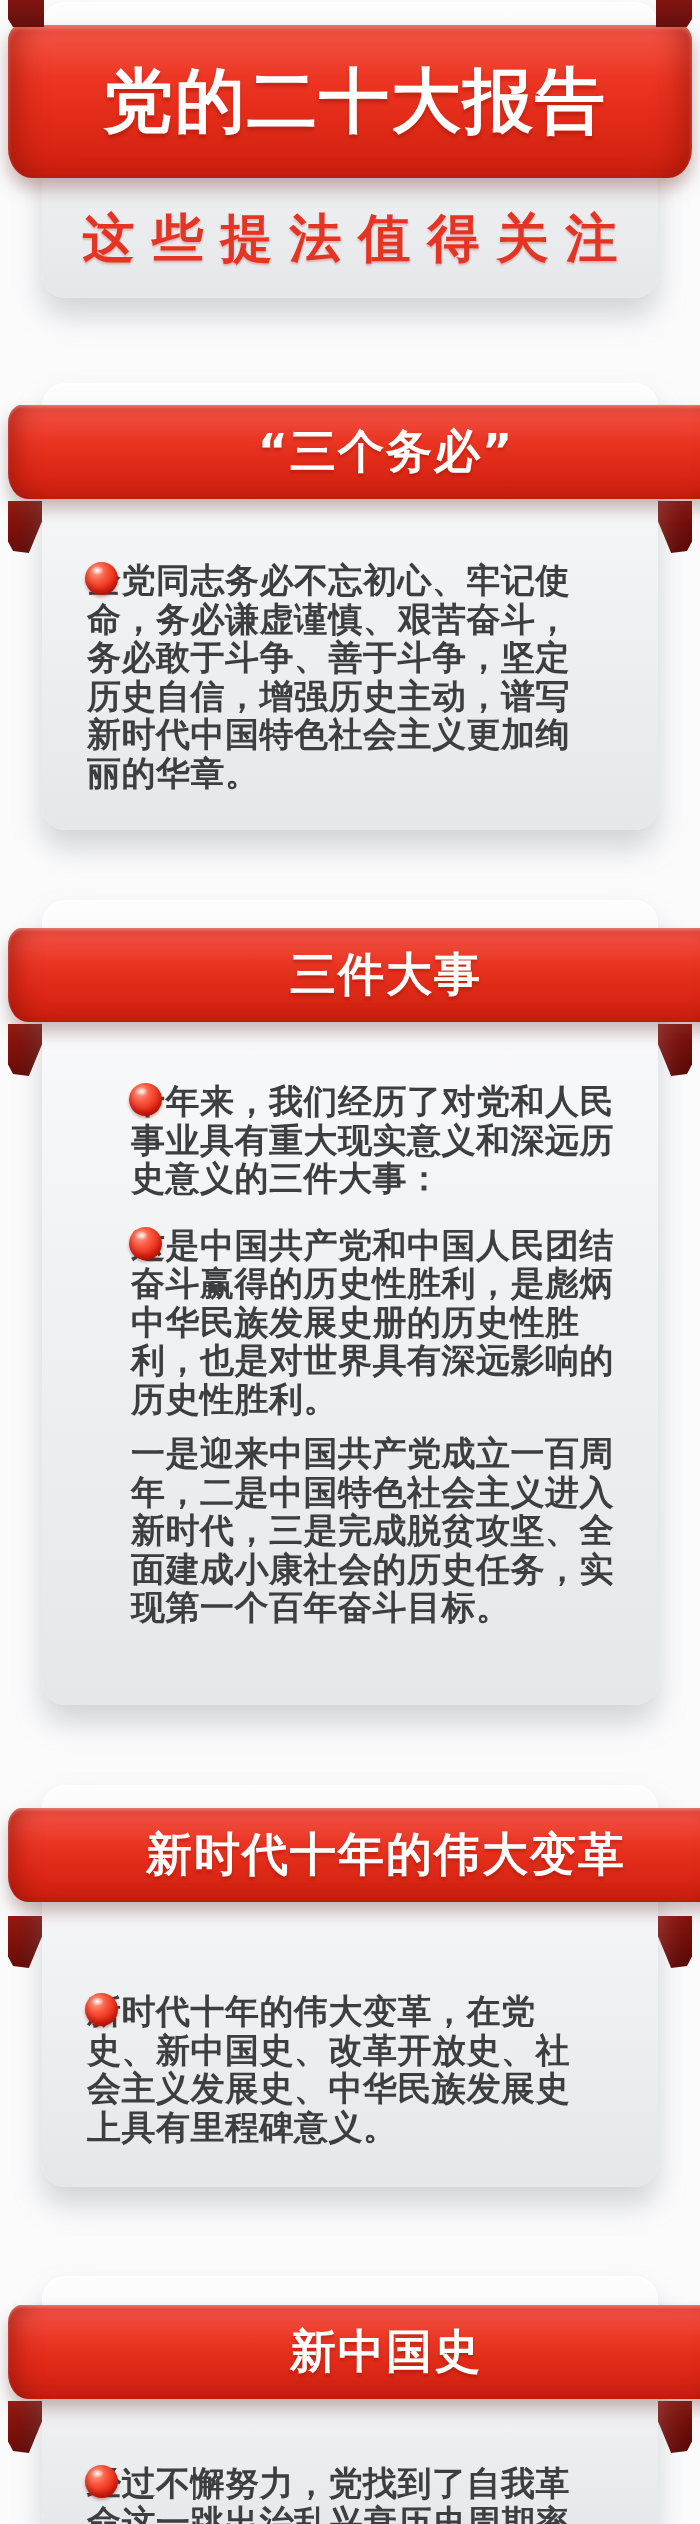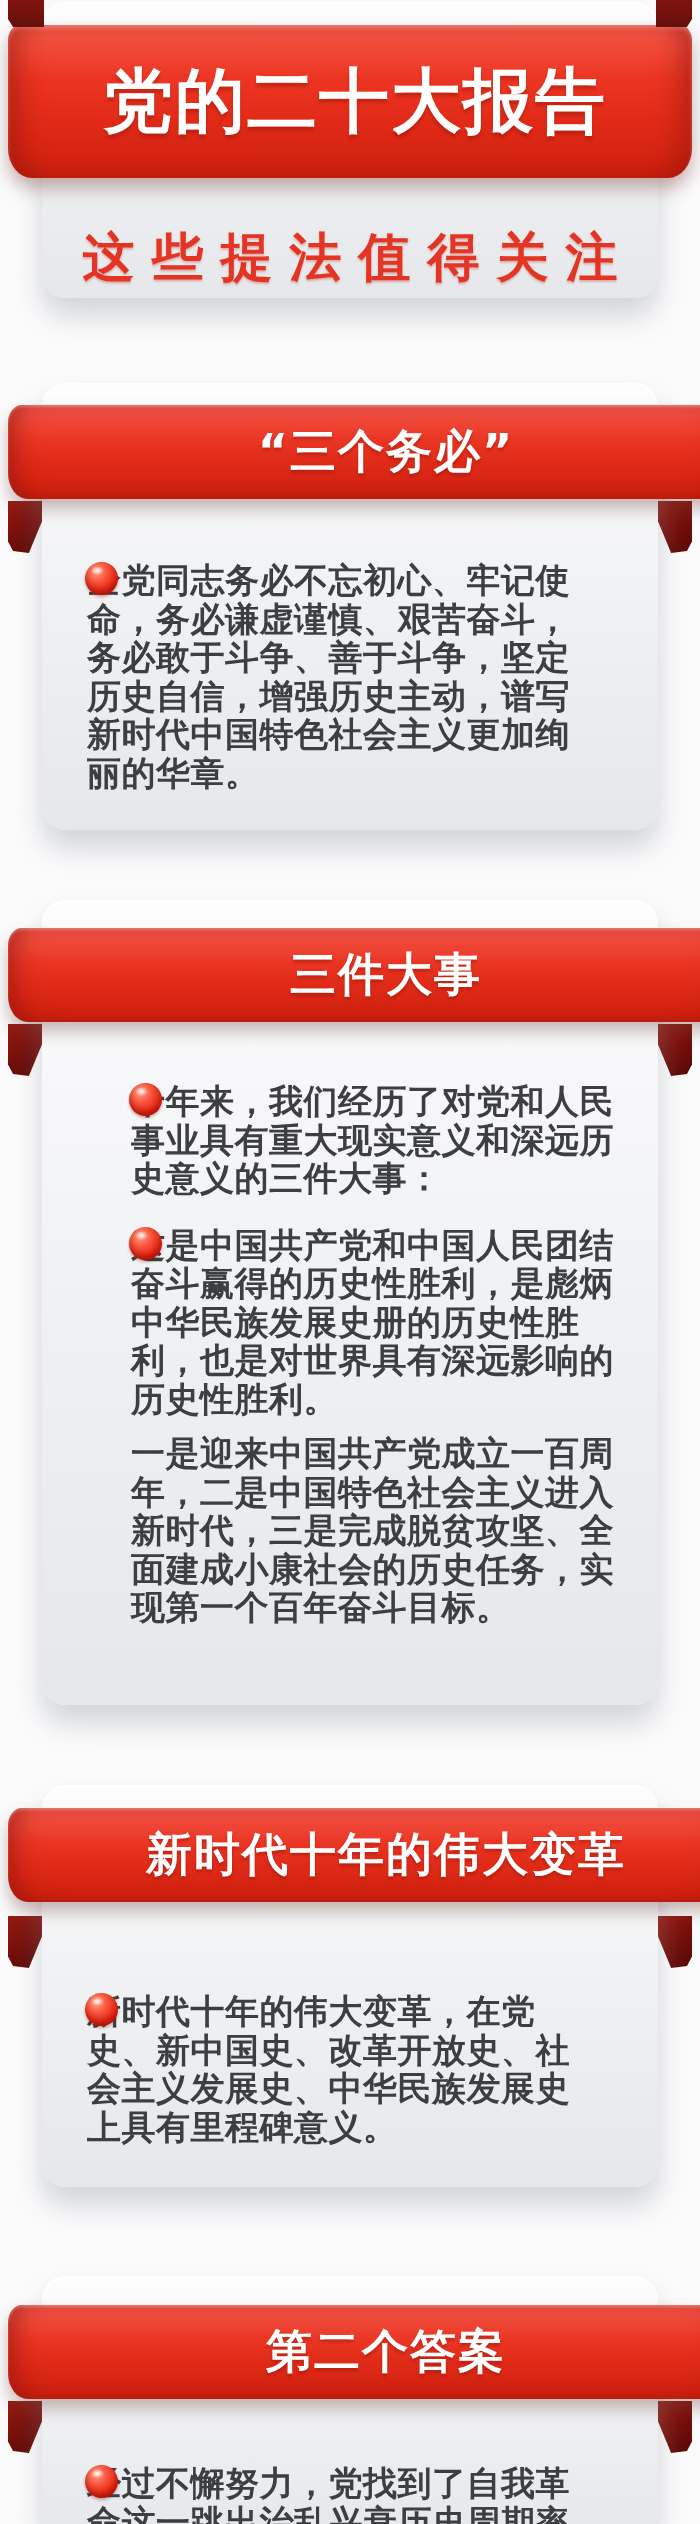--- a/index.html
+++ b/index.html
@@ -96,21 +96,20 @@
     position:absolute;top:0;width:36px;height:27px;z-index:4;
     background:linear-gradient(180deg,#821410,#63100c);
   }
   .hero-fold.l{left:8px;clip-path:polygon(0 0,100% 0,100% 100%,14% 100%,0 70%);}
   .hero-fold.r{right:8px;clip-path:polygon(0 0,100% 0,100% 70%,86% 100%,0 100%);}
   .hero-subtitle{
     position:absolute;top:204px;left:0;width:700px;z-index:4;text-align:center;
     font-size:52px;font-weight:800;color:var(--subtitle-red);
     letter-spacing:17px;text-indent:17px;white-space:nowrap;
     text-shadow:0 2px 2px rgba(190,50,35,.3);
-    margin-top:19px;
   }
 </style>
 </head>
 <body>
 
 <div class="hero">
   <div class="card hero-card"></div>
   <div class="hero-banner">
     <span class="hero-title">党的二十大报告</span>
   </div>
@@ -166,21 +165,21 @@
         <span class="dot"></span>
         <div class="btext">新时代十年的伟大变革，在党史、新中国史、改革开放史、社会主义发展史、中华民族发展史上具有里程碑意义。</div>
       </div>
     </div>
   </div>
 <div class="section s4">
     <div class="fold l"></div>
     <div class="fold r"></div>
     <div class="card"></div>
     <div class="ribbon">
-      <span class="ribbon-title">第二个答案</span>
+      <span class="ribbon-title">新中国史</span>
     </div>
     <div class="content">
       <div class="row bullet">
         <span class="dot"></span>
         <div class="btext">经过不懈努力，党找到了自我革命这一跳出治乱兴衰历史周期率的第</div>
       </div>
     </div>
   </div>
 
 </body></html>

